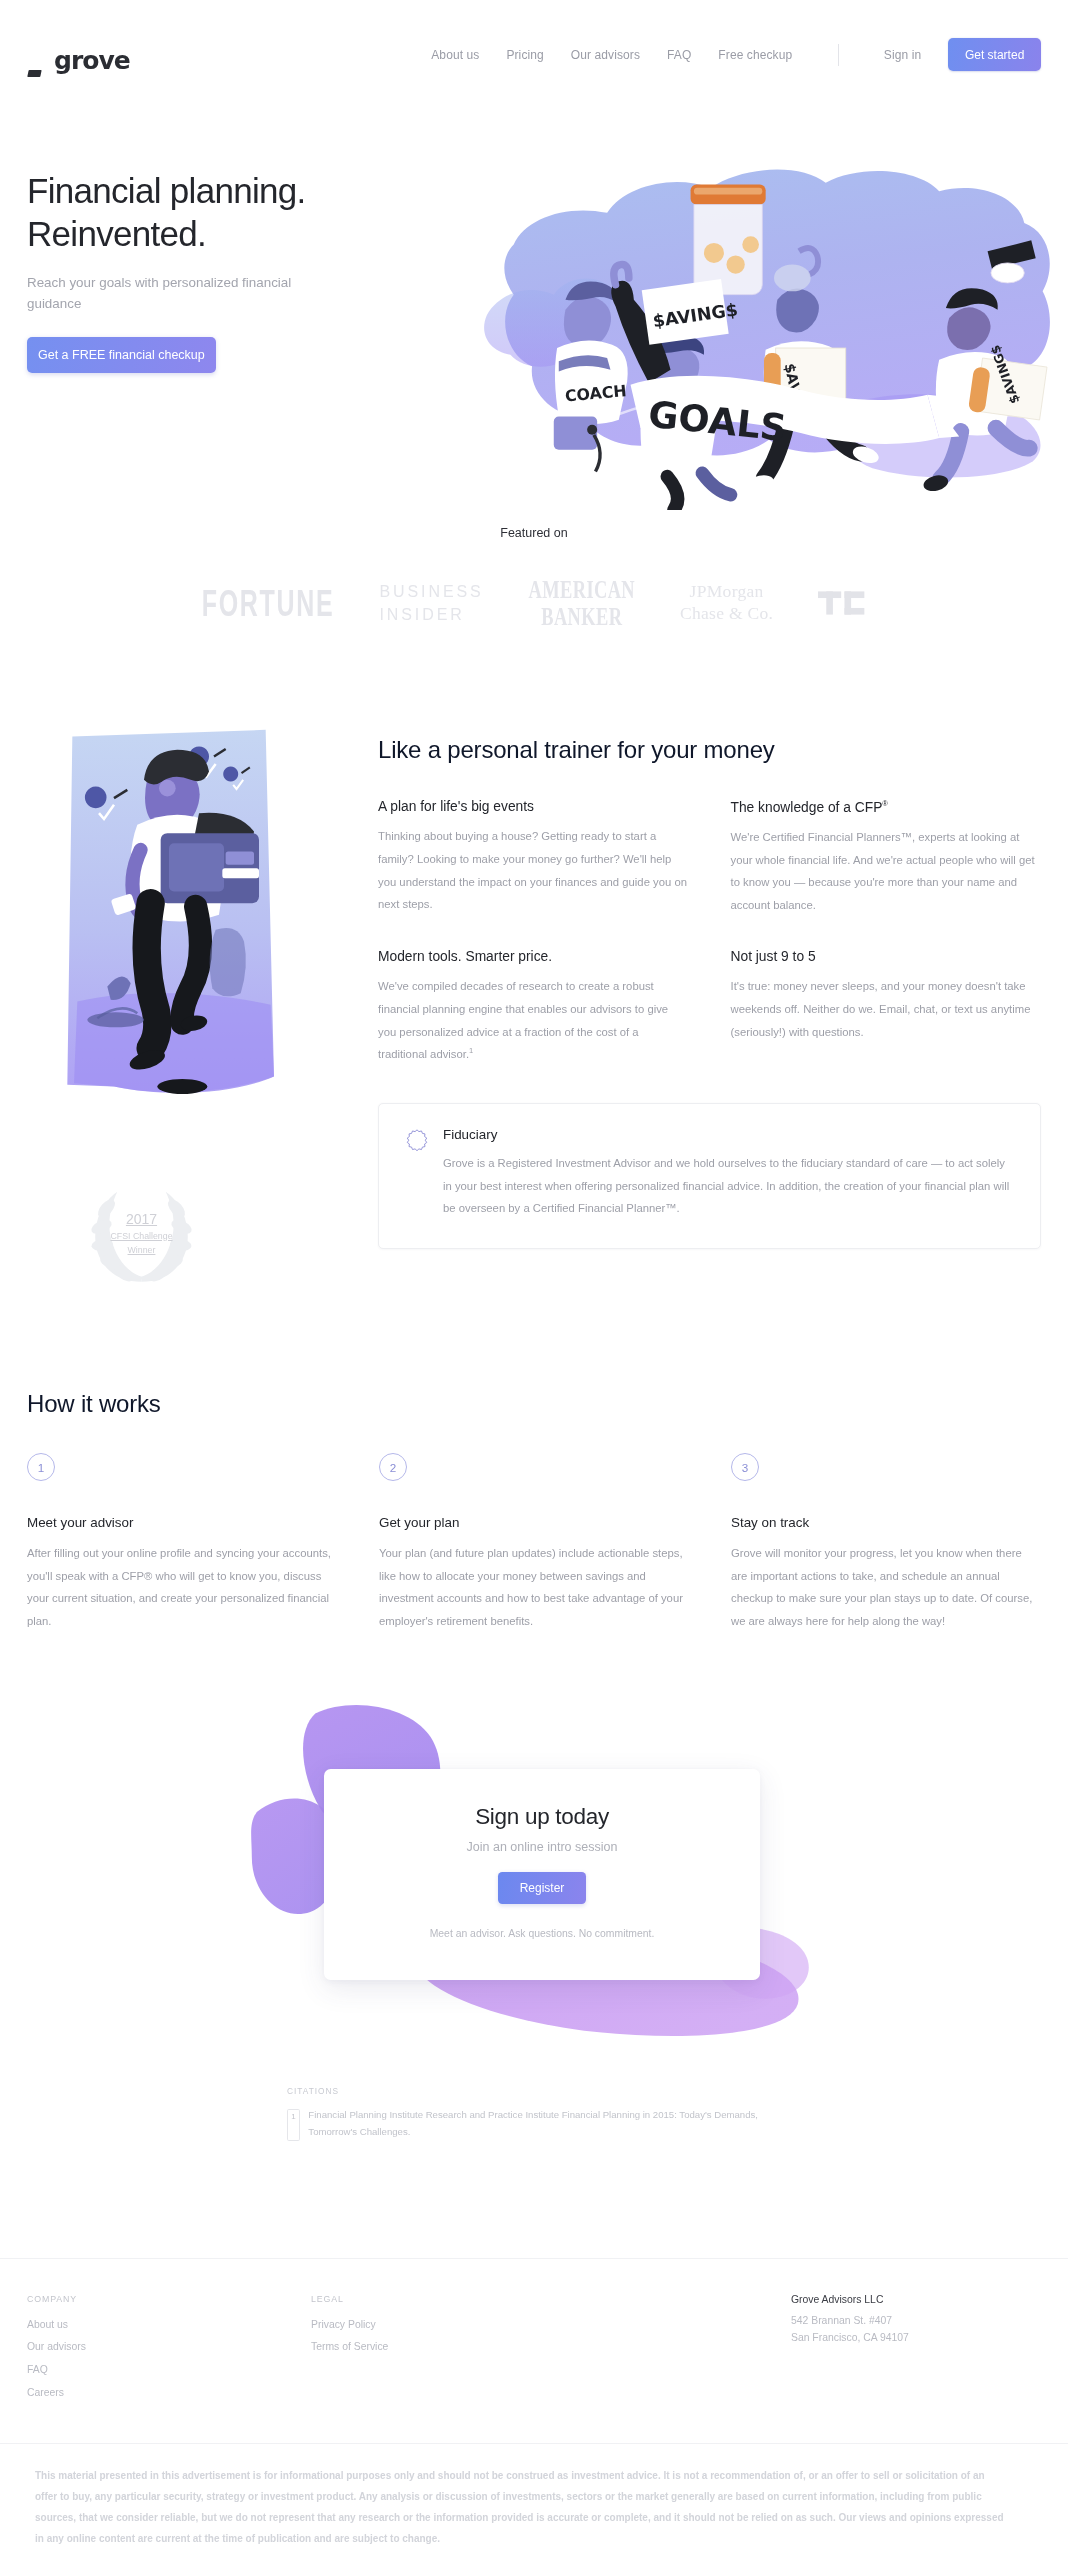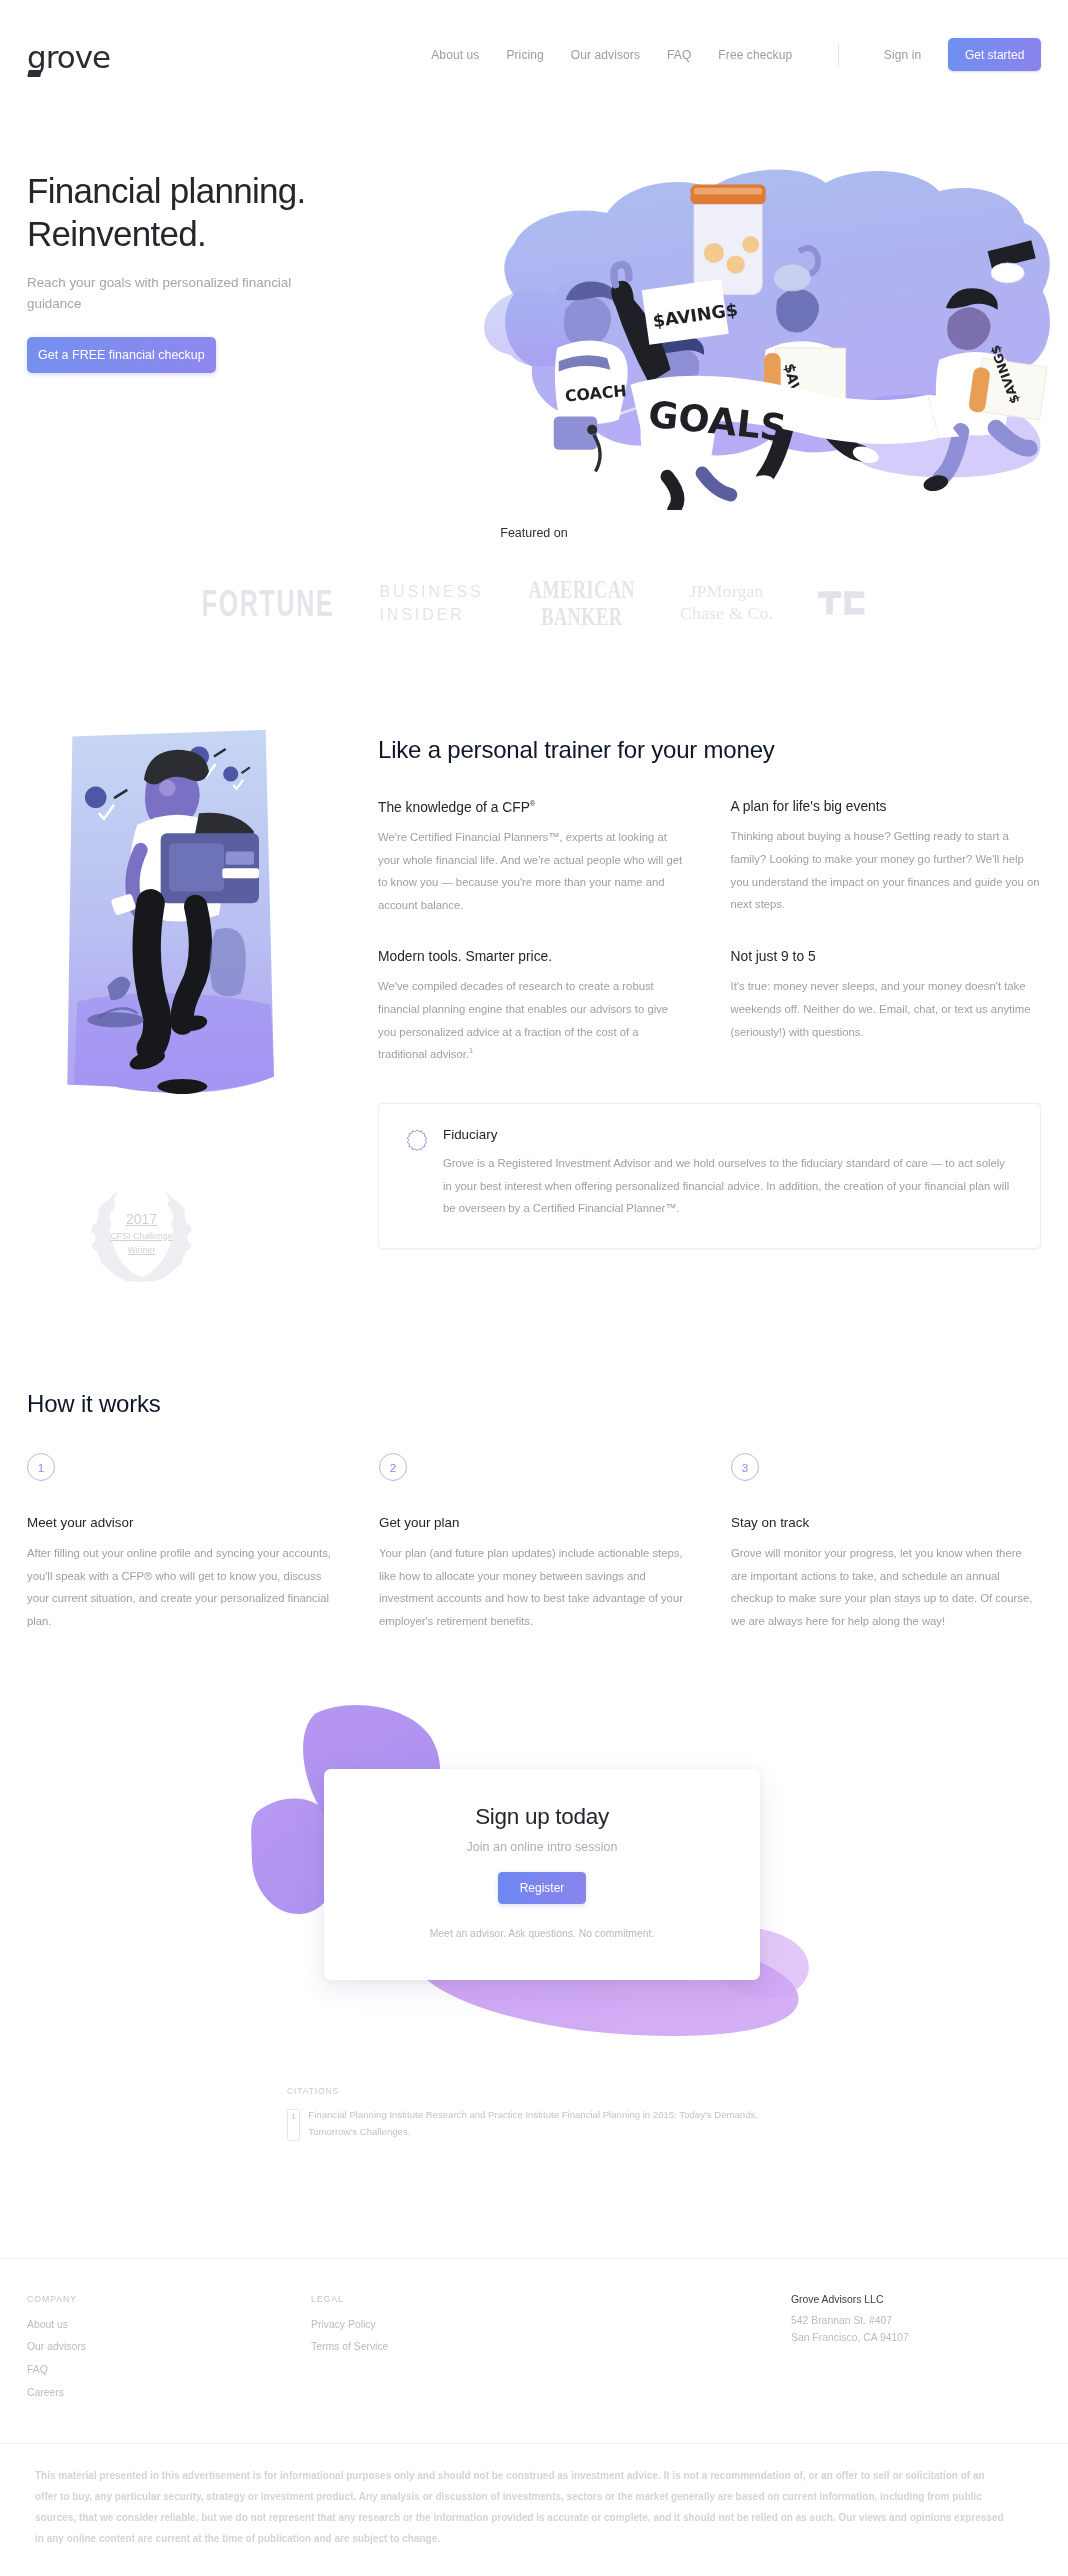--- a/index.html
+++ b/index.html
@@ -22,25 +22,26 @@
     padding: 0 27px;
     position: relative;
     z-index: 20;
   }
   .logo {
     width: 63px; height: 37px; position: relative;
     display: flex; align-items: flex-end;
   }
   .logo-text {
     font-family: "DejaVu Sans", sans-serif;
-    font-size: 31px;
-    font-weight: 400;
+    font-size: 25px;
+    font-weight: 700;
     letter-spacing: -1px;
     color: #2b2d33;
     line-height: 1;
+    margin-left: 27px;
   }
   .logo-bar {
     position: absolute;
     left: 0.8px; bottom: -3.3px;
     width: 13.4px; height: 6.7px;
     background: #2b2d33;
     transform: skewX(-12deg);
     border-radius: 0.8px;
   }
   .nav-spacer { flex: 1; }
@@ -515,26 +516,26 @@
           <div class="award-line">Winner</div>
         </div>
       </div>
     </div>
 
     <div class="trainer-right">
       <div class="sec-title">Like a personal trainer for your money</div>
 
       <div class="feat-grid">
         <div>
+          <div class="feat-h">A plan for life's big events</div>
+          <div class="feat-p">Thinking about buying a house? Getting ready to start a family? Looking to make your money go further? We'll help you understand the impact on your finances and guide you on next steps.</div>
+        </div>
+        <div>
           <div class="feat-h"><span>The knowledge of a CFP</span><span class="sup">®</span></div>
           <div class="feat-p">We're Certified Financial Planners™, experts at looking at your whole financial life. And we're actual people who will get to know you — because you're more than your name and account balance.</div>
-        </div>
-        <div>
-          <div class="feat-h">A plan for life's big events</div>
-          <div class="feat-p">Thinking about buying a house? Getting ready to start a family? Looking to make your money go further? We'll help you understand the impact on your finances and guide you on next steps.</div>
         </div>
         <div>
           <div class="feat-h">Modern tools. Smarter price.</div>
           <div class="feat-p"><span>We've compiled decades of research to create a robust financial planning engine that enables our advisors to give you personalized advice at a fraction of the cost of a traditional advisor.</span><span class="sup">1</span></div>
         </div>
         <div>
           <div class="feat-h">Not just 9 to 5</div>
           <div class="feat-p">It's true: money never sleeps, and your money doesn't take weekends off. Neither do we. Email, chat, or text us anytime (seriously!) with questions.</div>
         </div>
       </div>

